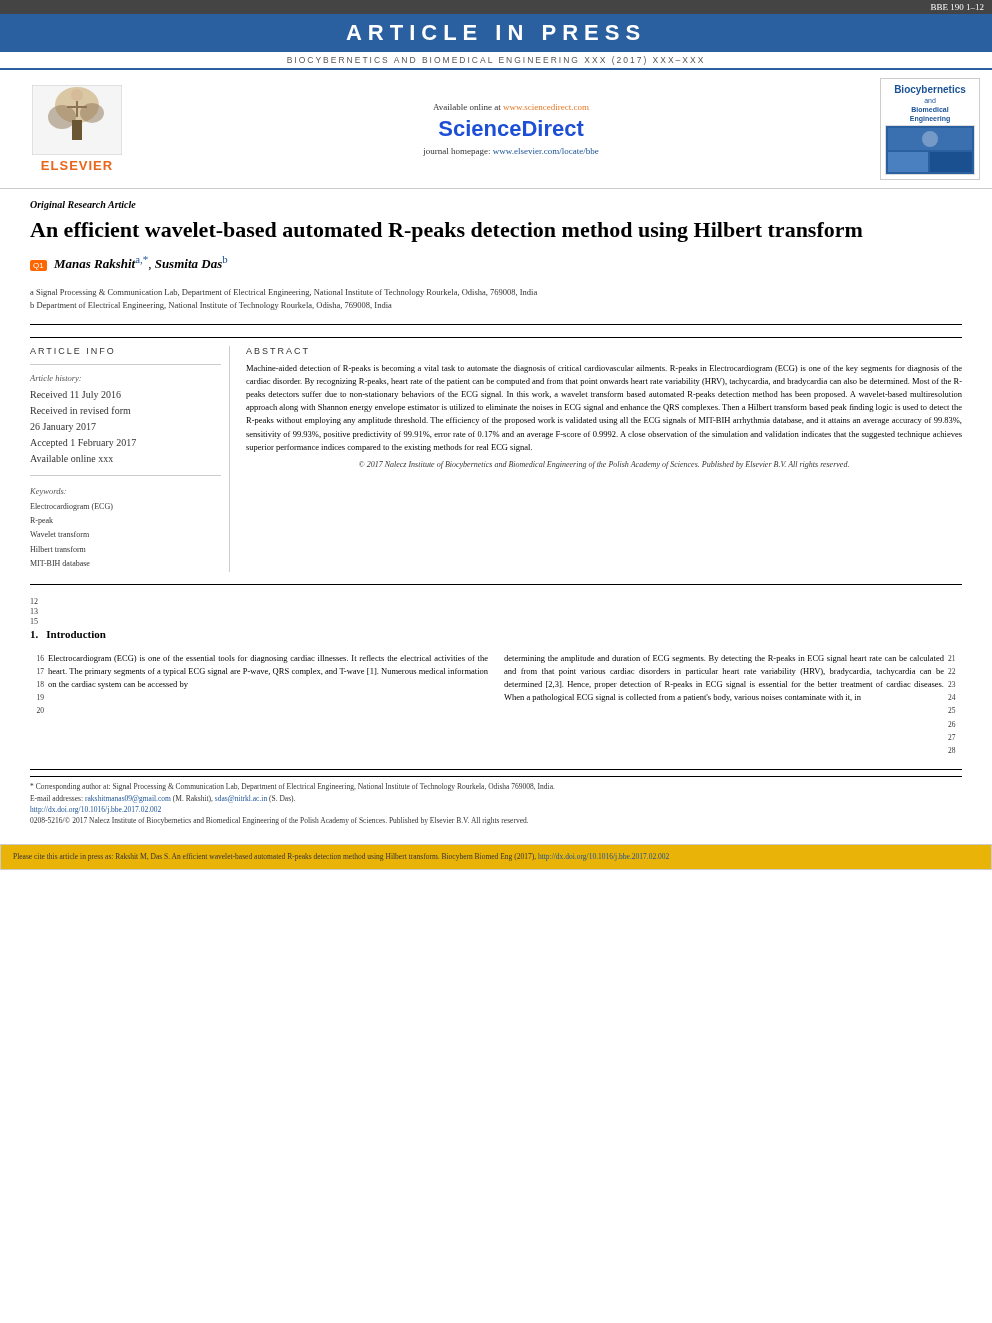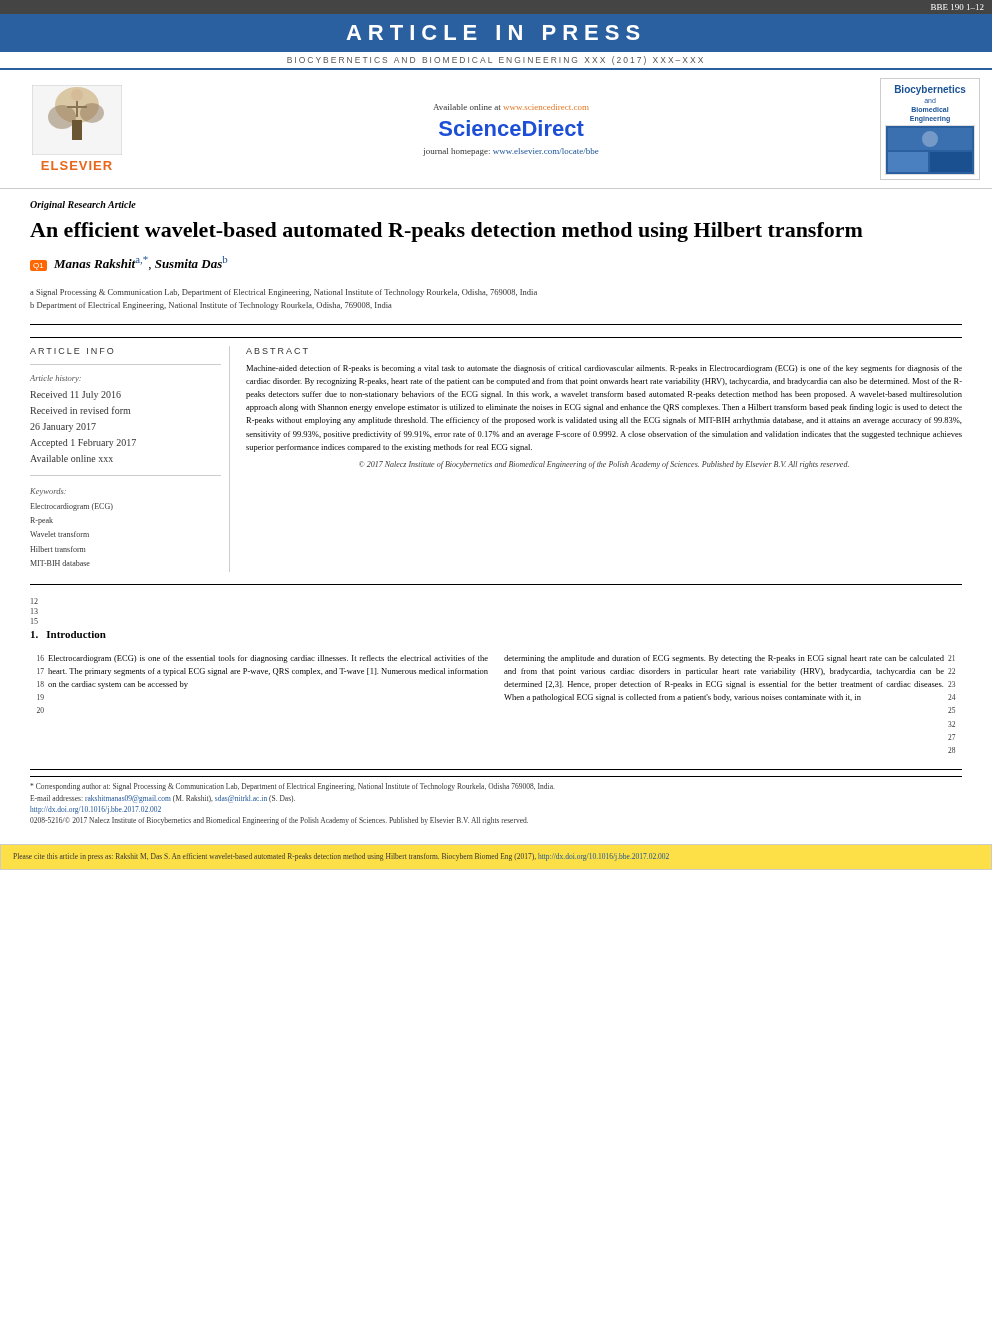--- a/index.html
+++ b/index.html
@@ -289,21 +289,21 @@
       line-height: 1.5;
     }
 
     .footer-link {
       color: #1a5296;
       text-decoration: none;
       margin-top: 20px;
     }
 
     .citation-bar {
-      background: #fde047;
+      background: #eab308;
       border: 1px solid #ccc;
       padding: 6px 12px;
       font-size: 7.5px;
       color: #333;
       line-height: 1.5;
       margin-top: 8px;
     }
 
     
     .tree-svg {
@@ -507,21 +507,21 @@
 
       <div class="body-col">
         <div class="body-col-right">
           <div class="ltext">determining the amplitude and duration of ECG segments. By detecting the R-peaks in ECG signal heart rate can be calculated and from that point various cardiac disorders in particular heart rate variability (HRV), bradycardia, tachycardia can be determined [2,3]. Hence, proper detection of R-peaks in ECG signal is essential for the better treatment of cardiac diseases. When a pathological ECG signal is collected from a patient's body, various noises contaminate with it, in</div>
           <div class="rnum">
             <div>21</div>
             <div>22</div>
             <div>23</div>
             <div>24</div>
             <div>25</div>
-            <div>32</div>
+            <div>26</div>
             <div>27</div>
             <div>28</div>
           </div>
         </div>
       </div>
     </div>
   </div>
 
   <div class="footer-section">
     <hr style="border:none; border-top:1px solid #000; margin-bottom:4px;">

